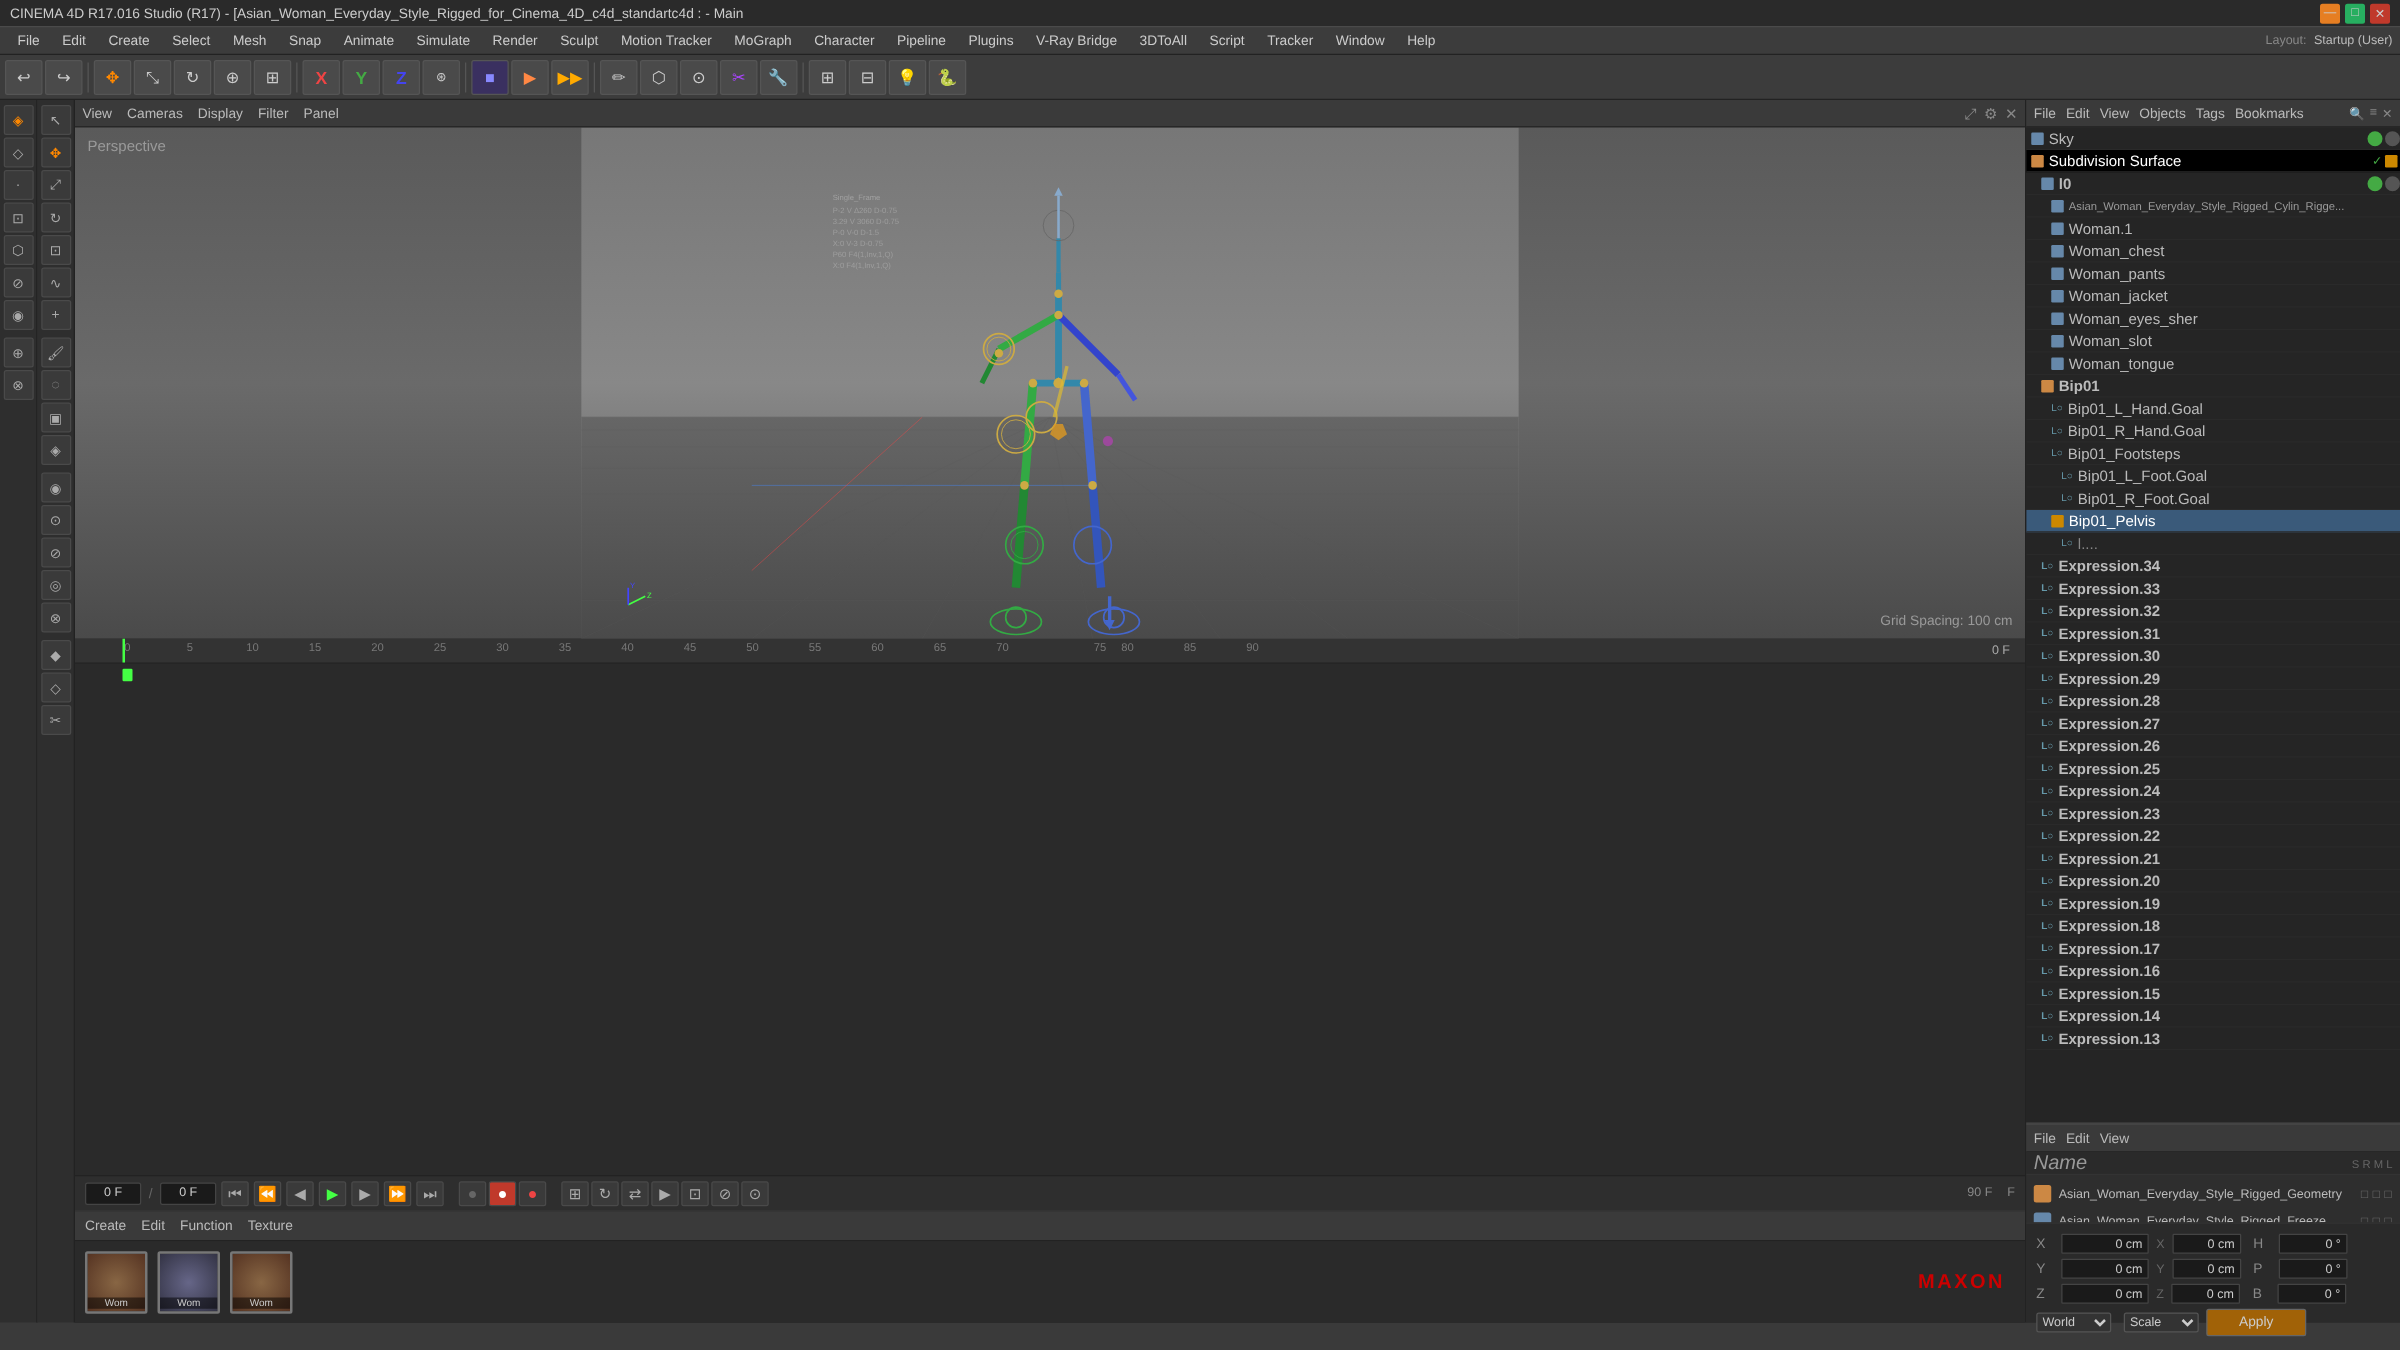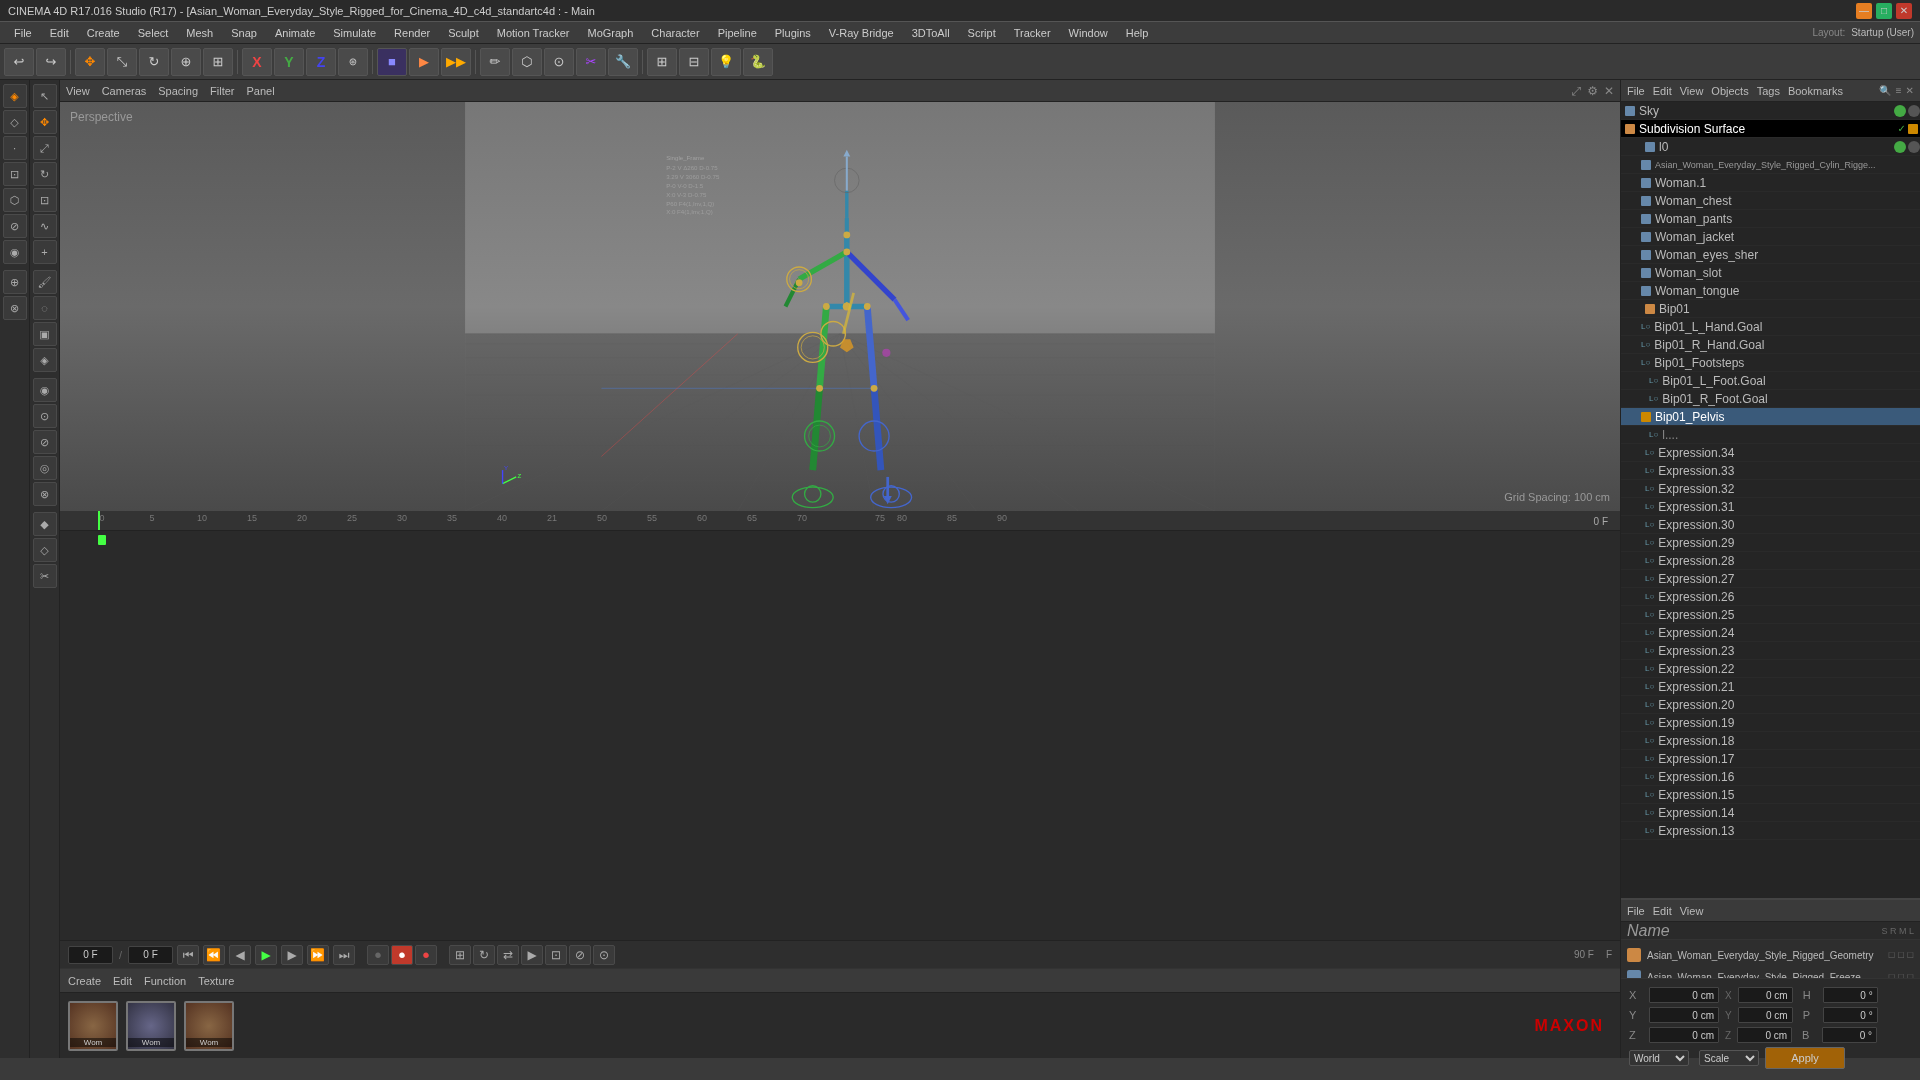--- a/index.html
+++ b/index.html
@@ -285,21 +285,21 @@
       display: flex;
       align-items: center;
       padding-left: 4px;
       gap: 2px;
       cursor: pointer;
       border-bottom: 1px solid #2a2a2a;
       font-size: 10px;
     }
     .obj-item.selected { background: #3a5a7a; }
     .obj-item.highlighted { background: #000000; }
-    .obj-indent-1 { padding-left: 24px; }
+    .obj-indent-1 { padding-left: 12px; font-weight: bold; }
     .obj-indent-2 { padding-left: 20px; }
     .obj-indent-3 { padding-left: 28px; }
     .obj-name { flex: 1; color: #bbb; font-size: 12px; }
     .obj-color-dot { width: 10px; height: 10px; border-radius: 1px; margin-right: 2px; }
     .obj-visibility { width: 12px; height: 12px; border-radius: 50%; background: #555; display: inline-block; }
     .obj-vis-green { background: #4a4; }
     .obj-dot-orange { background: #c80; width: 10px; height: 10px; border-radius: 1px; }
     .obj-checkmark { color: #4a4; font-size: 10px; }
     .right-icons { margin-left: auto; display: flex; gap: 2px; align-items: center; }
 
@@ -521,21 +521,21 @@
     <div class="sidebar-btn" style="margin-top:4px;">◆</div>
     <div class="sidebar-btn">◇</div>
     <div class="sidebar-btn">✂</div>
   </div>
 
   <div id="viewport-area">
 
     <div id="viewport-header">
       <span class="viewport-menu">View</span>
       <span class="viewport-menu">Cameras</span>
-      <span class="viewport-menu">Spacing</span>
+      <span class="viewport-menu">Display</span>
       <span class="viewport-menu">Filter</span>
       <span class="viewport-menu">Panel</span>
       <div style="margin-left:auto; display:flex; gap:6px;">
         <span style="color:#888; cursor:pointer; font-size:12px;">⤢</span>
         <span style="color:#888; cursor:pointer; font-size:12px;">⚙</span>
         <span style="color:#888; cursor:pointer; font-size:12px;">✕</span>
       </div>
     </div>
 
     <div id="viewport-canvas">
@@ -670,21 +670,21 @@
       <div style="position:relative; width:100%; height:100%;">
         <div class="tl-label" style="left:38px;">0</div>
         <div class="tl-label" style="left:88px;">5</div>
         <div class="tl-label" style="left:138px;">10</div>
         <div class="tl-label" style="left:188px;">15</div>
         <div class="tl-label" style="left:238px;">20</div>
         <div class="tl-label" style="left:288px;">25</div>
         <div class="tl-label" style="left:338px;">30</div>
         <div class="tl-label" style="left:388px;">35</div>
         <div class="tl-label" style="left:438px;">40</div>
-        <div class="tl-label" style="left:488px;">21</div>
+        <div class="tl-label" style="left:488px;">45</div>
         <div class="tl-label" style="left:538px;">50</div>
         <div class="tl-label" style="left:588px;">55</div>
         <div class="tl-label" style="left:638px;">60</div>
         <div class="tl-label" style="left:688px;">65</div>
         <div class="tl-label" style="left:738px;">70</div>
         <div class="tl-label" style="left:816px;">75</div>
         <div class="tl-label" style="left:838px;">80</div>
         <div class="tl-label" style="left:888px;">85</div>
         <div class="tl-label" style="left:938px;">90</div>
         <div style="position:absolute; right:8px; top:50%; transform:translateY(-50%); font-size:10px; color:#aaa;">0 F</div>

